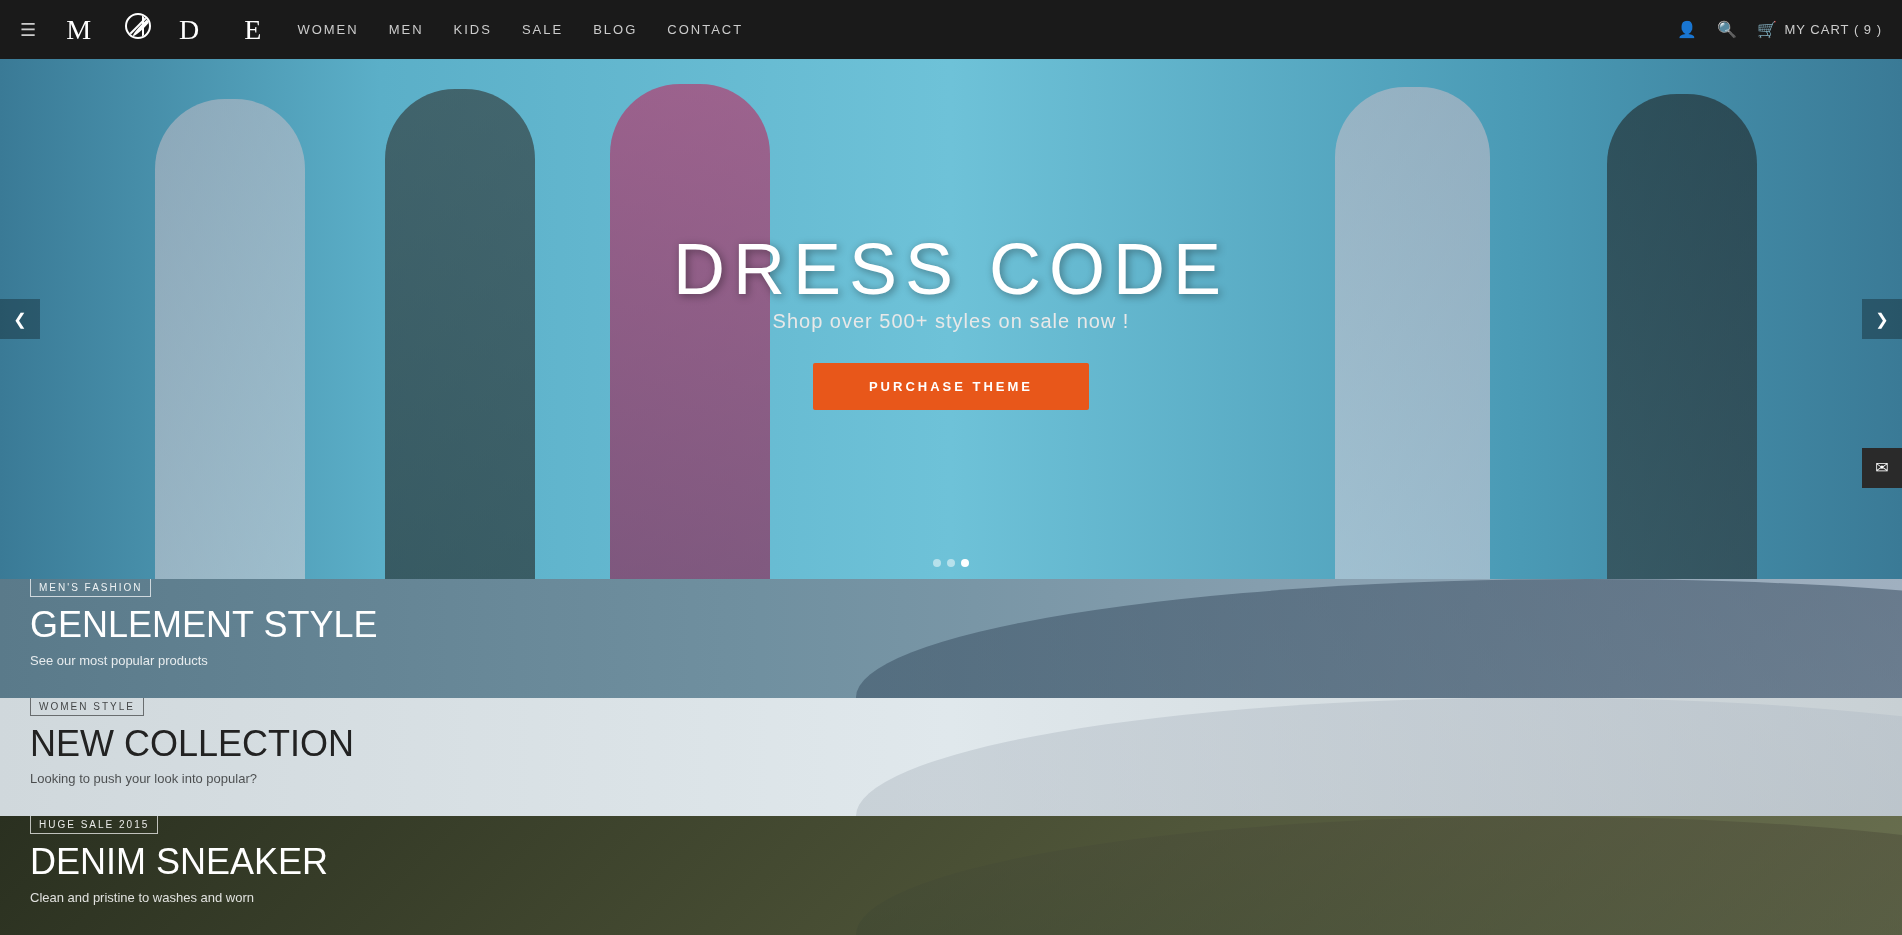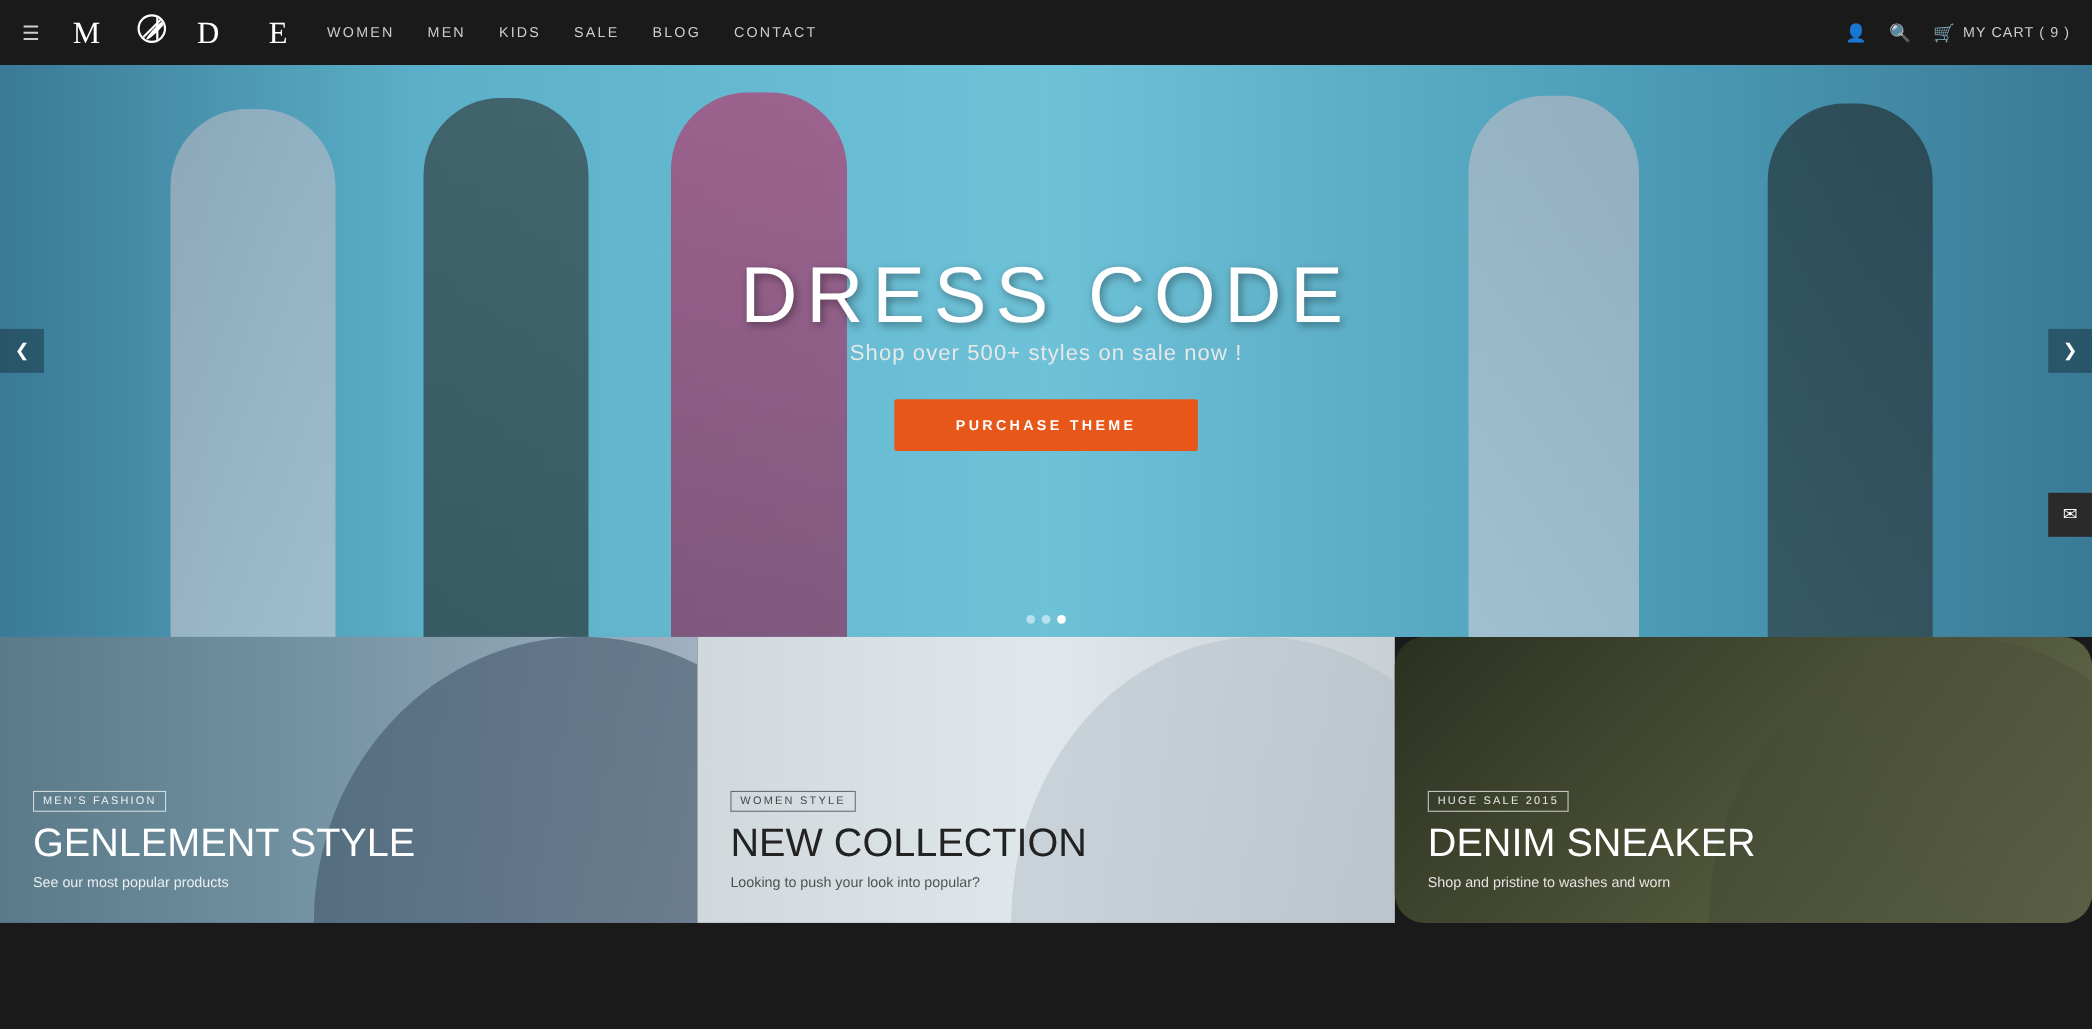--- a/index.html
+++ b/index.html
@@ -228,40 +228,39 @@
       display: flex;
       align-items: center;
       justify-content: center;
       cursor: pointer;
       z-index: 200;
     }
 
     
     .bottom-panels {
       display: grid;
-      grid-template-columns: 1fr 1fr 1fr;
-      height: 260px;
+      grid-template-columns: 1fr;
+      height: 356px;
     }
     .panel {
       position: relative;
       overflow: hidden;
       display: flex;
       flex-direction: column;
       justify-content: flex-end;
       padding: 30px;
     }
     .panel-men {
       background: linear-gradient(to right, #5a7a8a 0%, #7090a0 40%, #a0b0c0 100%);
     }
     .panel-women {
       background: linear-gradient(to right, #d0d8dc 0%, #e0e8ec 50%, #c8d0d4 100%);
     }
     .panel-denim {
       background: linear-gradient(135deg, #2a3020 0%, #4a5035 50%, #6a7050 100%);
-      border-radius: 27px;
     }
     .panel-tag {
       display: inline-block;
       border: 1px solid rgba(255,255,255,0.7);
       color: rgba(255,255,255,0.9);
       font-size: 10px;
       letter-spacing: 2px;
       text-transform: uppercase;
       padding: 3px 8px;
       margin-bottom: 8px;
@@ -392,20 +391,20 @@
       <h2 class="panel-title panel-title-dark">NEW COLLECTION</h2>
       <p class="panel-desc panel-desc-dark">Looking to push your look into popular?</p>
     </div>
   </div>
 
   <div class="panel panel-denim">
     <div class="panel-figure" style="background:linear-gradient(to bottom left,rgba(80,80,60,0.8),rgba(60,70,50,0.6));clip-path:ellipse(65% 100% at 65% 100%);"></div>
     <div style="position:relative;z-index:2;">
       <span class="panel-tag">HUGE SALE 2015</span>
       <h2 class="panel-title">DENIM SNEAKER</h2>
-      <p class="panel-desc">Shop and pristine to washes and worn</p>
+      <p class="panel-desc">Clean and pristine to washes and worn</p>
     </div>
   </div>
 </section>
 
 <div class="email-float">
   <span>✉</span>
 </div>
 
 </body></html>

